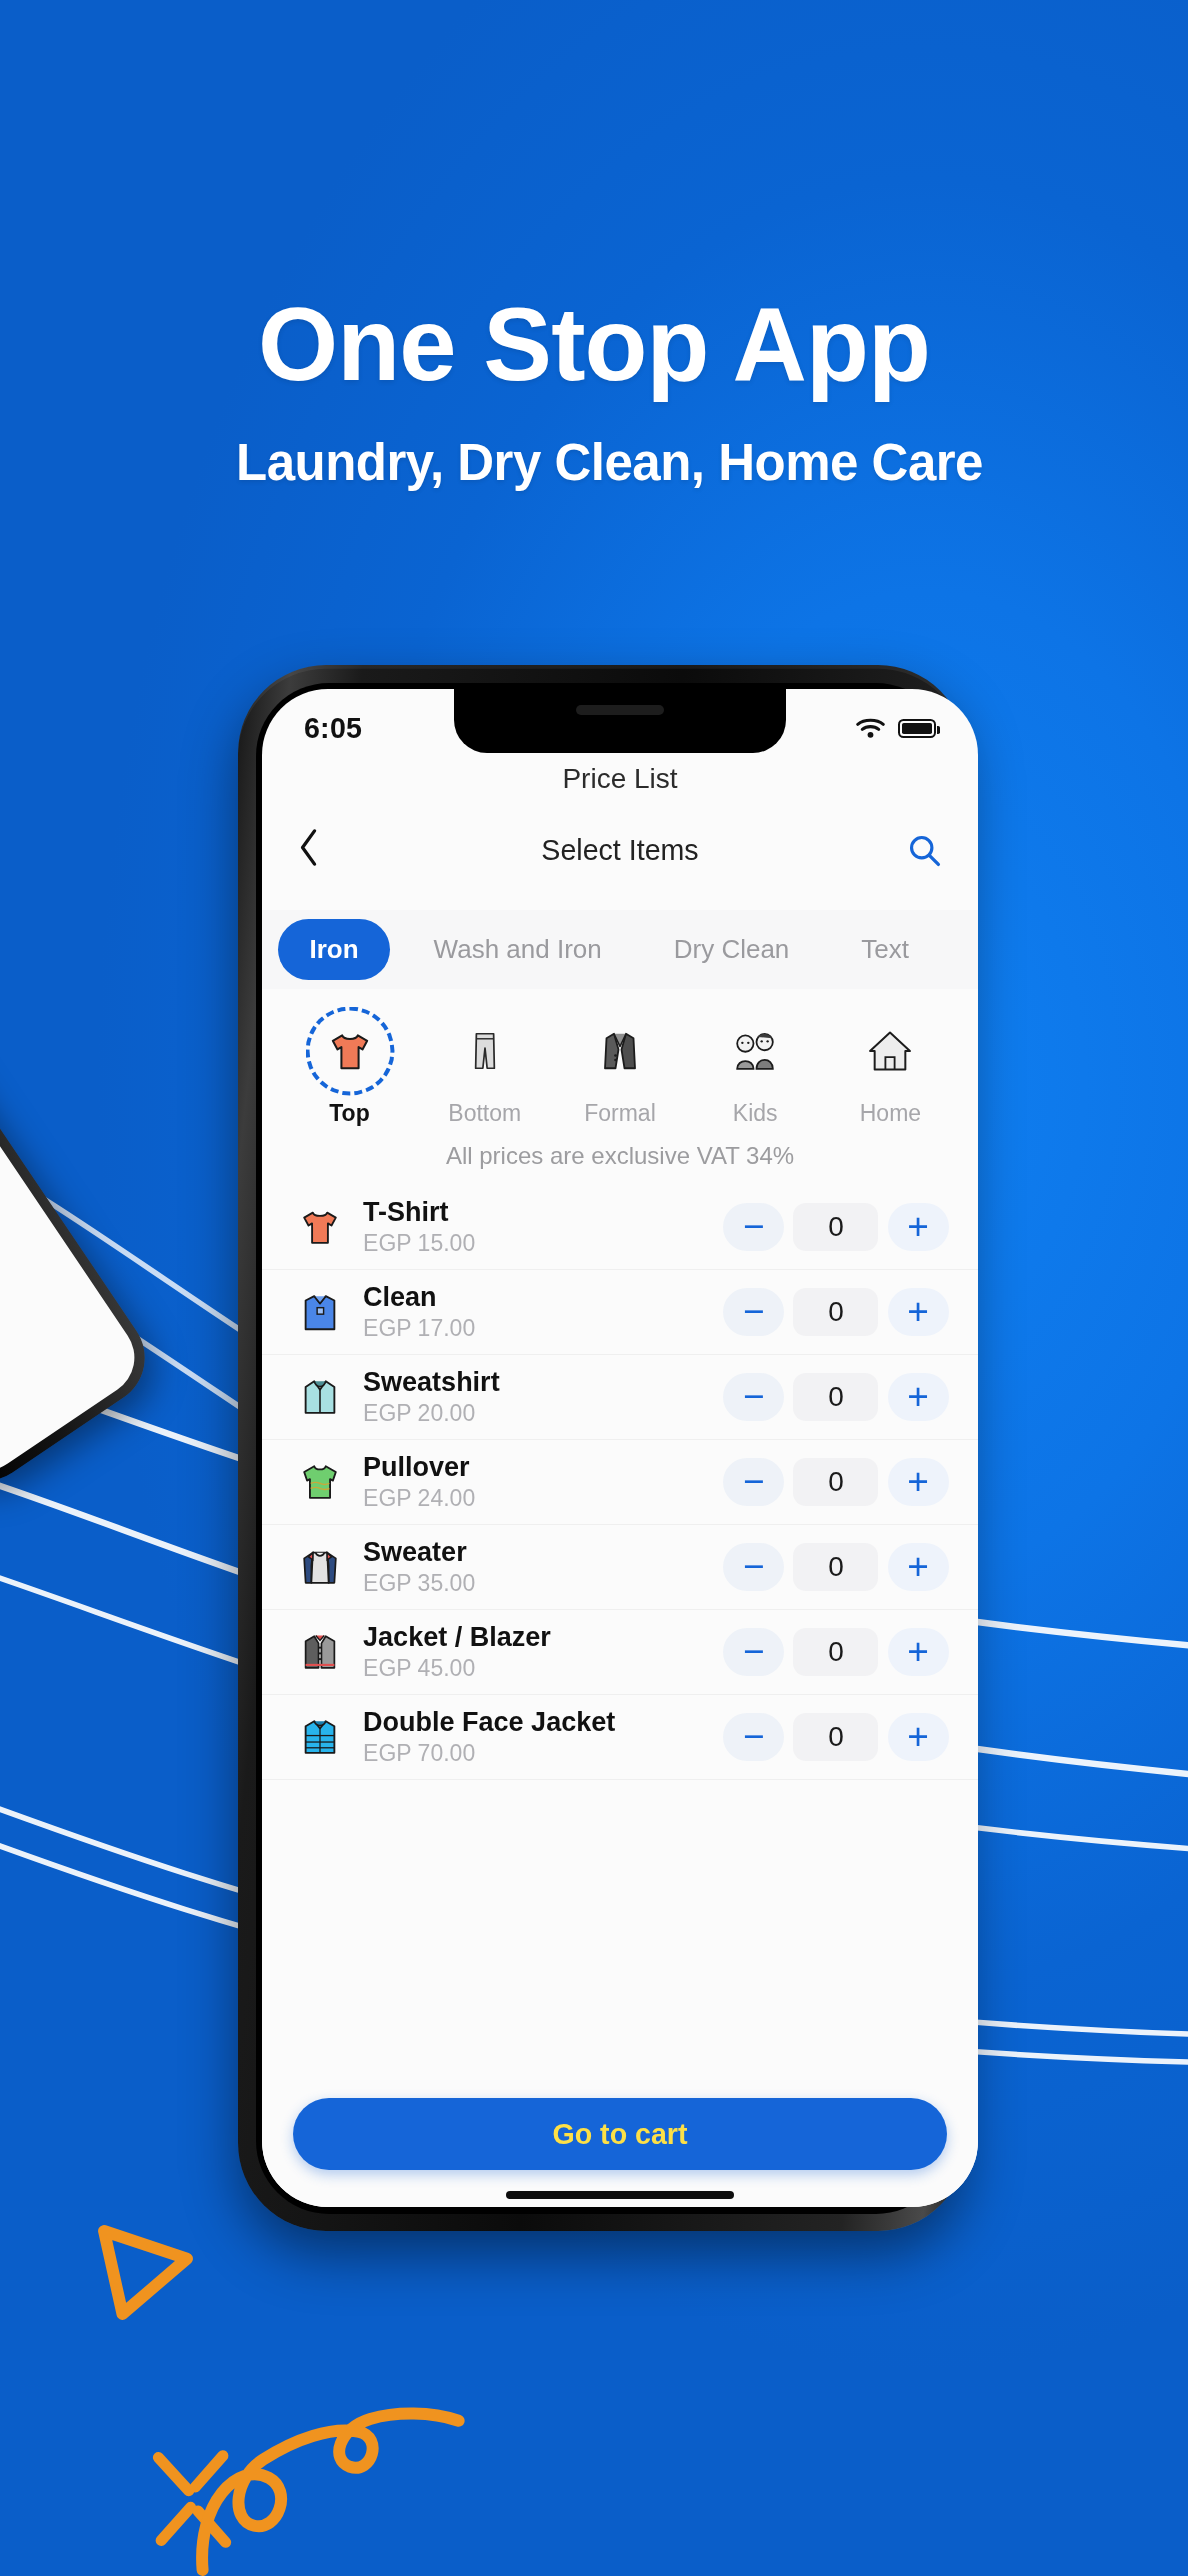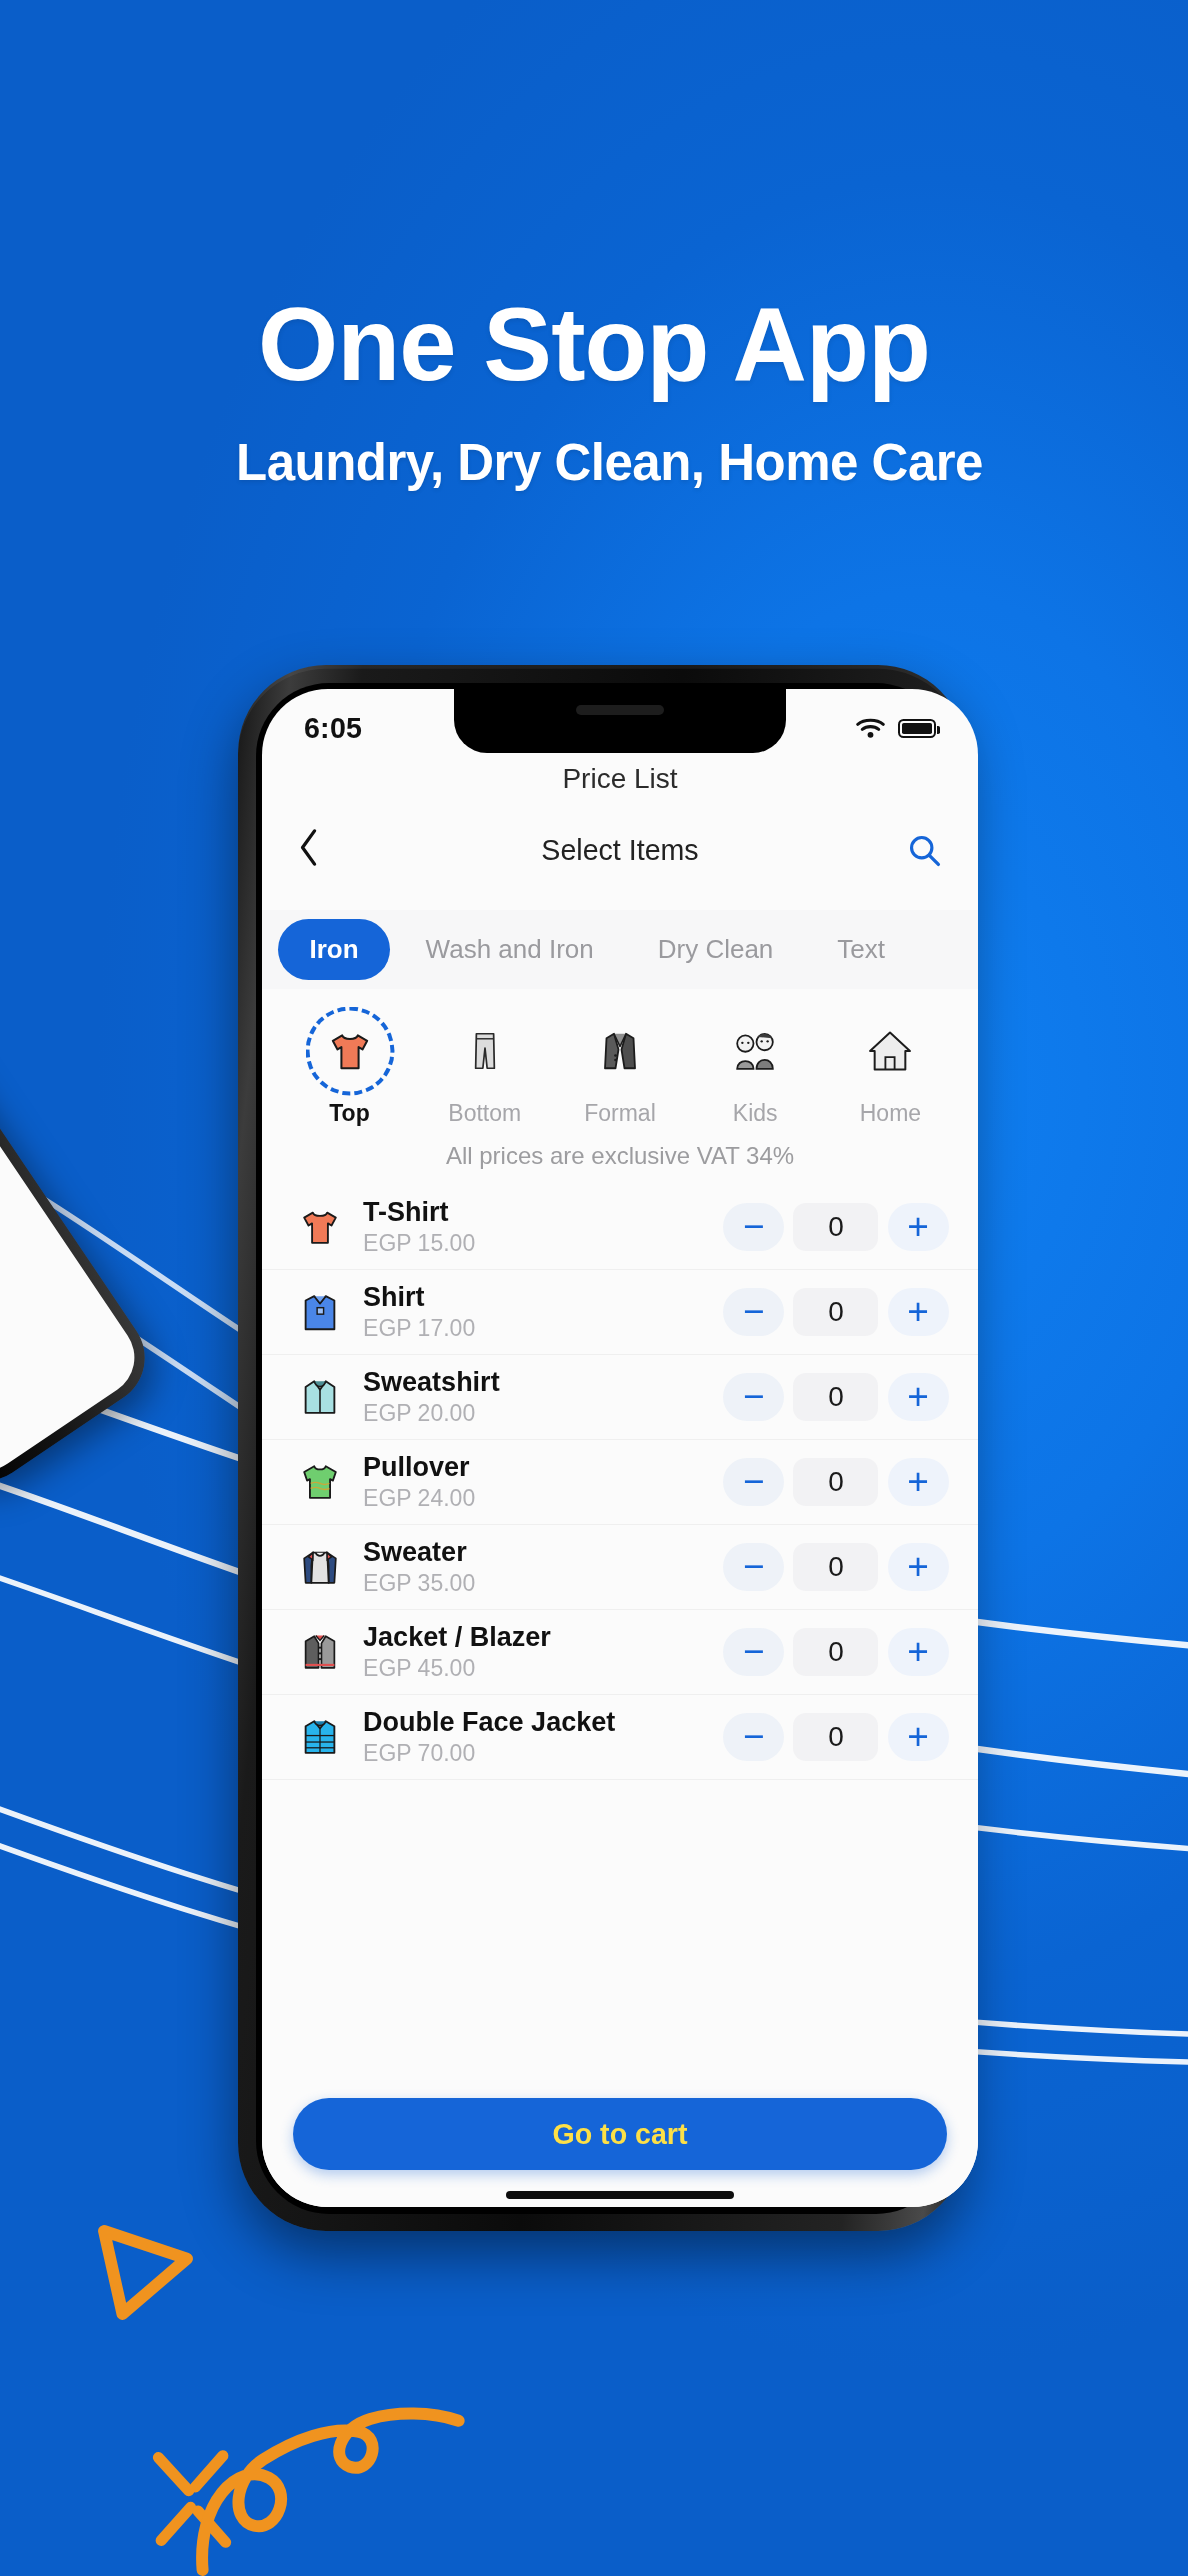--- a/index.html
+++ b/index.html
@@ -106,21 +106,21 @@
     display:flex;align-items:center;justify-content:space-between;
     padding:0 35px;box-sizing:border-box;
   }
   .nav-back{font-size:37px;color:#111;line-height:1;width:41px;}
   .nav-title{font-size:28.6px;color:#222;}
   .nav-search{width:41px;display:flex;justify-content:flex-end;}
 
   
   .tabs{
     position:absolute;left:0;right:0;top:221px;height:79px;
-    display:flex;align-items:center;gap:8px;padding-left:16.6px;
+    display:flex;align-items:center;gap:16px;padding-left:16.6px;
     background:#f7f7f8;overflow:hidden;
   }
   .tab{
     flex:0 0 auto;padding:14.7px 28px;border-radius:31px;
     font-size:26px;color:#9a9a9e;white-space:nowrap;
   }
   .tab.active{background:#1565d8;color:#fff;font-weight:bold;padding:14.7px 31px;}
 
   
   .cats{
@@ -357,21 +357,21 @@
 
             <div class="item">
               <div class="item-ic">
                 <svg width="46" height="46" viewBox="0 0 64 64">
                   <path d="M24 10 L12 16 L12 56 L52 56 L52 16 L40 10 L32 20 Z" fill="#4a86e8" stroke="#1a1a1a" stroke-width="2.6" stroke-linejoin="round"></path>
                   <path d="M24 10 L32 20 L40 10" fill="#6fa0f0" stroke="#1a1a1a" stroke-width="2.2"></path>
                   <rect x="28" y="26" width="9" height="9" fill="#9cc0f7" stroke="#1a1a1a" stroke-width="2"></rect>
                 </svg>
               </div>
               <div class="item-text">
-                <div class="item-name">Shirt</div>
+                <div class="item-name">Clean</div>
                 <div class="item-price">EGP 17.00</div>
               </div>
               <div class="stepper">
                 <div class="st-btn st-minus">−</div>
                 <div class="st-qty">0</div>
                 <div class="st-btn">+</div>
               </div>
             </div>
 
             <div class="item">

